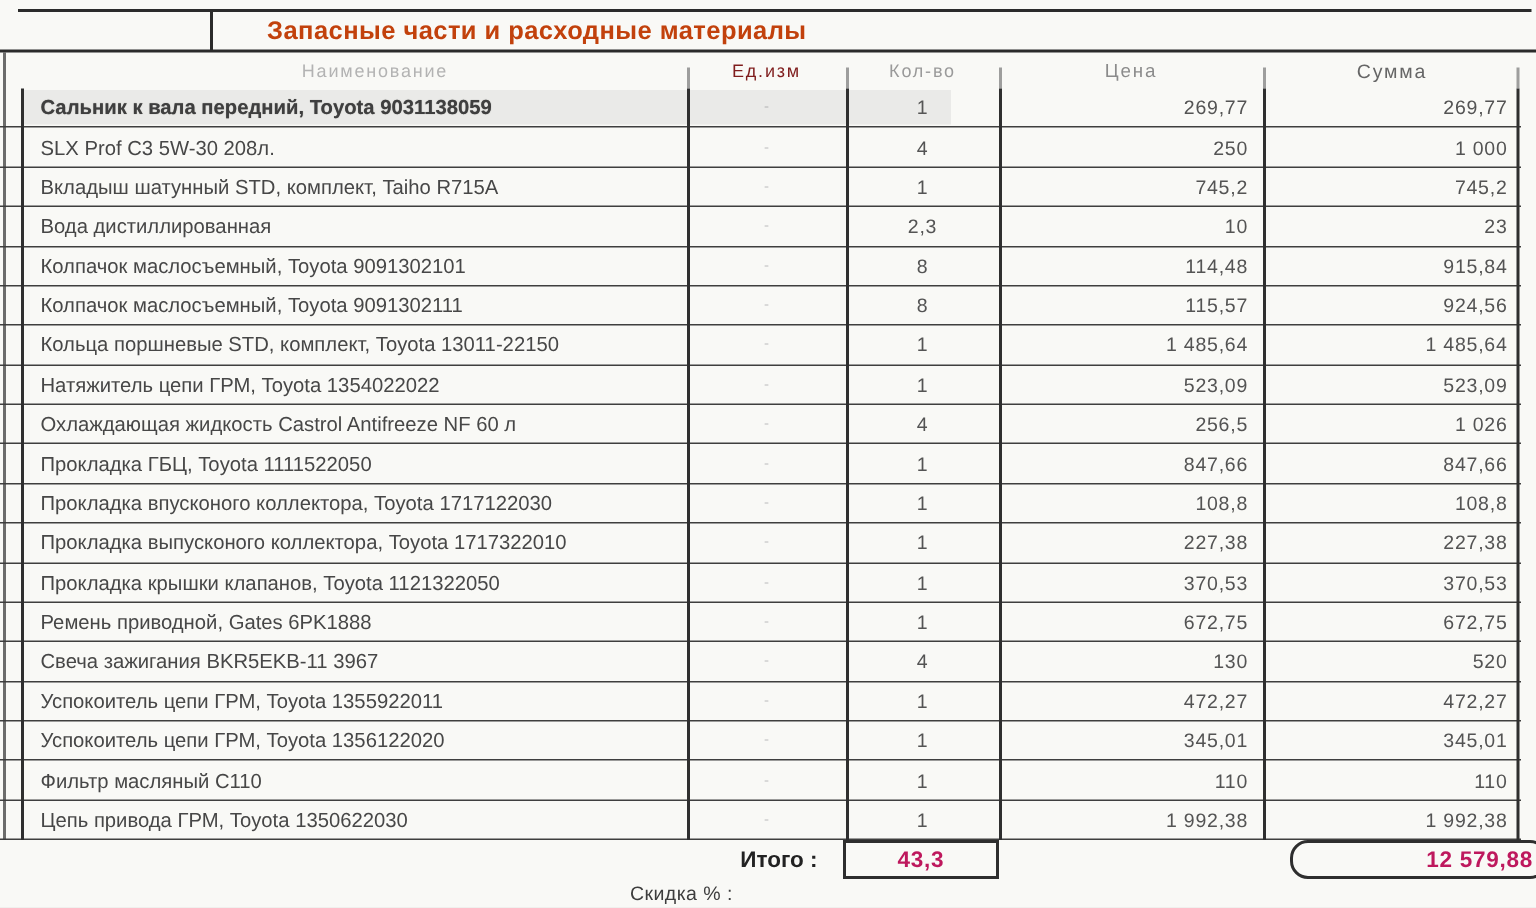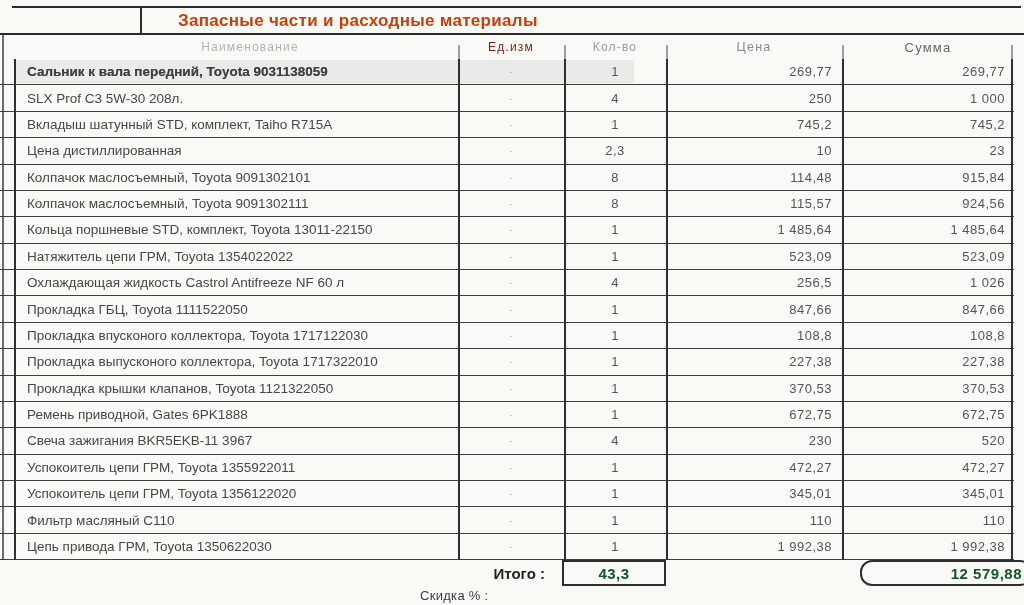--- a/index.html
+++ b/index.html
@@ -46,21 +46,21 @@
   .vline.l2{left:564px;width:1.5px;}
   .vline.l3{left:666px;width:1.5px;}
   .vline.l4{left:842px;width:1.5px;}
   .vline.l5{left:1011px;width:2px;}
   .scan-edge{position:absolute;left:2px;top:35px;height:525px;width:2px;background:#3c3c3c;opacity:.75;}
   
   .totals{position:absolute;left:0;top:560px;width:1024px;height:26px;}
   .totals-label{position:absolute;left:410px;width:135px;top:0;height:26px;display:flex;align-items:center;
       justify-content:flex-end;font-size:15px;font-weight:bold;color:#222;}
   .tot-box{position:absolute;top:0;height:26px;border:2px solid #2e2e2e;box-sizing:border-box;
-      display:flex;align-items:center;font-size:15px;font-weight:bold;color:#14532d;letter-spacing:.5px;background:#f9f9f6;}
+      display:flex;align-items:center;font-size:15px;font-weight:bold;color:#be185d;letter-spacing:.5px;background:#f9f9f6;}
   .tot-box.qty{left:562px;width:104px;justify-content:center;}
   .tot-box.sum{left:860px;width:172px;justify-content:flex-end;padding-right:8px;border-radius:12px;}
   .discount{position:absolute;left:420px;top:588px;font-size:13px;color:#3d3d3d;letter-spacing:.3px;}
 </style>
 </head>
 <body>
 
 <div class="sheet">
 
   <div class="rule-top"></div>
@@ -101,21 +101,21 @@
 
   <div class="row">
     <div class="cell name">Вкладыш шатунный STD, комплект, Taiho R715A</div>
     <div class="cell unit">-</div>
     <div class="cell qty">1</div>
     <div class="cell price">745,2</div>
     <div class="cell sum">745,2</div>
   </div>
 
   <div class="row">
-    <div class="cell name">Цена дистиллированная</div>
+    <div class="cell name">Вода дистиллированная</div>
     <div class="cell unit">-</div>
     <div class="cell qty">2,3</div>
     <div class="cell price">10</div>
     <div class="cell sum">23</div>
   </div>
 
   <div class="row">
     <div class="cell name">Колпачок маслосъемный, Toyota 9091302101</div>
     <div class="cell unit">-</div>
     <div class="cell qty">8</div>
@@ -192,21 +192,21 @@
     <div class="cell unit">-</div>
     <div class="cell qty">1</div>
     <div class="cell price">672,75</div>
     <div class="cell sum">672,75</div>
   </div>
 
   <div class="row">
     <div class="cell name">Свеча зажигания BKR5EKB-11 3967</div>
     <div class="cell unit">-</div>
     <div class="cell qty">4</div>
-    <div class="cell price">230</div>
+    <div class="cell price">130</div>
     <div class="cell sum">520</div>
   </div>
 
   <div class="row">
     <div class="cell name">Успокоитель цепи ГРМ, Toyota 1355922011</div>
     <div class="cell unit">-</div>
     <div class="cell qty">1</div>
     <div class="cell price">472,27</div>
     <div class="cell sum">472,27</div>
   </div>

